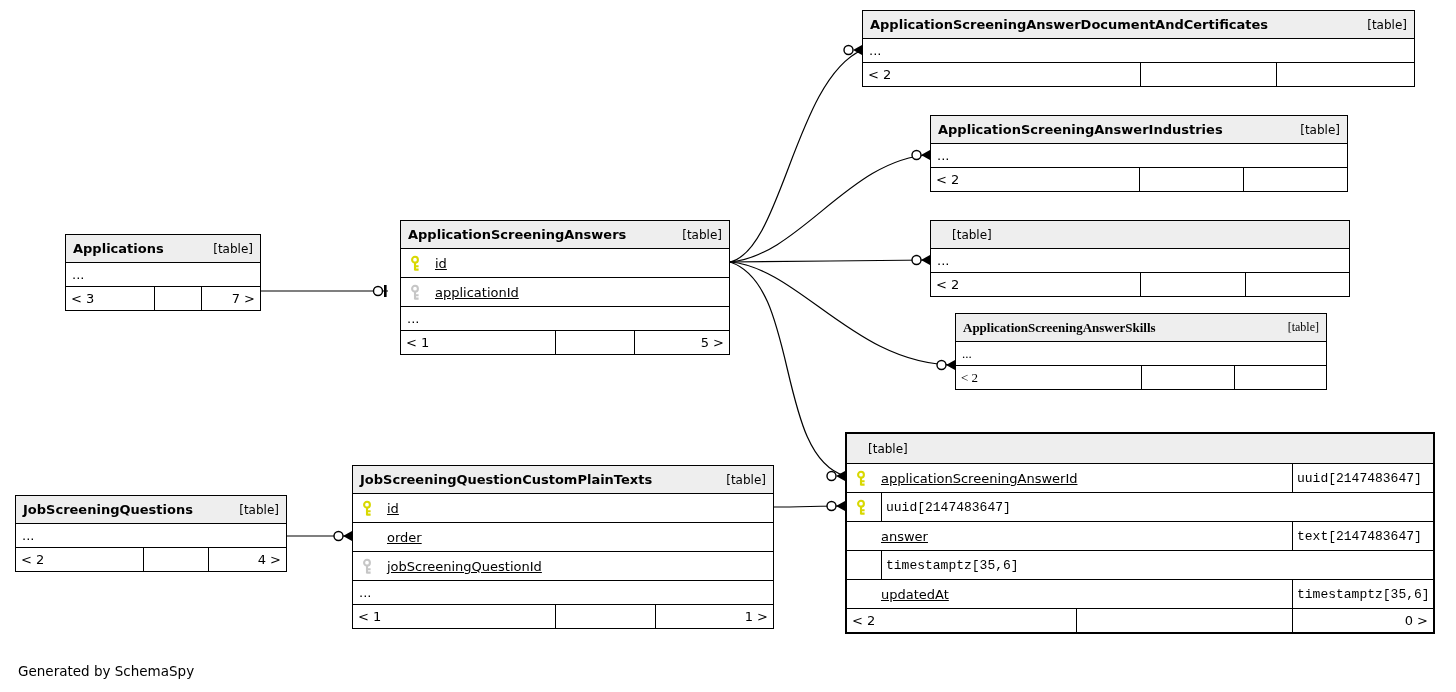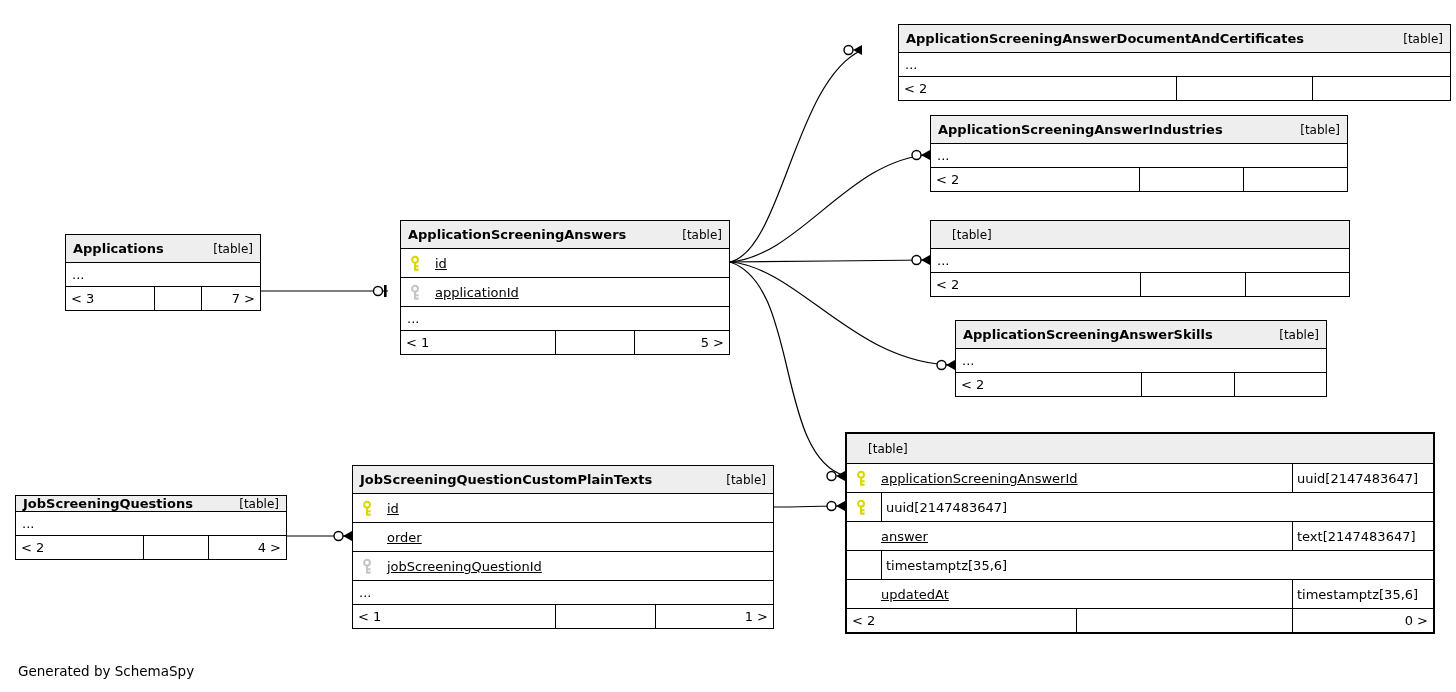--- a/index.html
+++ b/index.html
@@ -9,21 +9,21 @@
   #tables{position:absolute;left:0;top:0;width:100%;height:100%;z-index:2;}
   .tbl{position:absolute;background:#fff;border:1px solid #000;box-sizing:border-box;font-size:13px;}
   .tbl.emph{border-width:2px;}
   .tbl-header{display:flex;align-items:center;justify-content:space-between;background:#eeeeee;border-bottom:1px solid #000;padding:0 7px;box-sizing:border-box;}
   .tbl-name{font-weight:bold;font-size:13px;white-space:nowrap;}
   .tbl-tag{font-size:12px;margin-left:14px;white-space:nowrap;}
   .row{display:flex;align-items:center;border-bottom:1px solid #000;box-sizing:border-box;background:#fff;}
   .row:last-child{border-bottom:none;}
   .keycell{width:34px;display:flex;align-items:center;justify-content:flex-start;padding-left:8px;box-sizing:border-box;flex:0 0 auto;}
   .collabel{white-space:nowrap;flex:1 1 auto;text-decoration:underline;}
-  .coltype{border-left:1px solid #000;height:100%;display:flex;align-items:center;padding:0 4px;box-sizing:border-box;white-space:nowrap;flex:0 0 auto;}
+  .coltype{border-left:1px solid #000;height:100%;display:flex;align-items:center;padding:0 4px;box-sizing:border-box;white-space:nowrap;flex:0 0 auto;font-family:Liberation Mono, monospace;}
   .ellrow{padding-left:6px;}
   .footrow{display:flex;border-bottom:none;box-sizing:border-box;}
   .fcell{height:100%;display:flex;align-items:center;box-sizing:border-box;padding:0 5px;}
   .fcell.mid,.fcell.right{border-left:1px solid #000;}
   .fcell.right{justify-content:flex-end;}
   .footer-note{position:absolute;left:18px;top:663px;font-size:13.5px;z-index:2;}
 </style>
 </head>
 <body>
 
@@ -106,21 +106,21 @@
           </span>
           <span class="collabel">applicationId</span>
         </div>
         <div class="row ellrow" style="height:24px">...</div>
         <div class="row footrow" style="height:23px">
           <span class="fcell" style="width:47%">&lt; 1</span>
           <span class="fcell mid" style="width:24%"></span>
           <span class="fcell right" style="width:29%">5 &gt;</span>
         </div>
       </div>
-      <div class="tbl" style="left: 862px; top: 24px; width: 553px; margin-left: 36px;">
+      <div class="tbl" style="left: 862px; top: 10px; width: 553px;">
         <div class="tbl-header" style="height:28px">
           <span class="tbl-name">ApplicationScreeningAnswerDocumentAndCertificates</span>
           <span class="tbl-tag">[table]</span>
         </div>
         <div class="row ellrow" style="height:24px">...</div>
         <div class="row footrow" style="height:23px">
           <span class="fcell" style="width:50.2%">&lt; 2</span>
           <span class="fcell mid" style="width:24.8%"></span>
           <span class="fcell right" style="width:25%"></span>
         </div>
@@ -141,21 +141,21 @@
         <div class="tbl-header" style="height:28px">
           <span class="tbl-tag">[table]</span>
         </div>
         <div class="row ellrow" style="height:24px">...</div>
         <div class="row footrow" style="height:23px">
           <span class="fcell" style="width:50%">&lt; 2</span>
           <span class="fcell mid" style="width:25%"></span>
           <span class="fcell right" style="width:25%"></span>
         </div>
       </div>
-      <div class="tbl" style="left: 955px; top: 320px; width: 372px;">
+      <div class="tbl" style="left: 955px; top: 313px; width: 372px; font-family: Liberation Serif, serif;">
         <div class="tbl-header" style="height:28px">
           <span class="tbl-name">ApplicationScreeningAnswerSkills</span>
           <span class="tbl-tag">[table]</span>
         </div>
         <div class="row ellrow" style="height:24px">...</div>
         <div class="row footrow" style="height:23px">
           <span class="fcell" style="width:50%">&lt; 2</span>
           <span class="fcell mid" style="width:25%"></span>
           <span class="fcell right" style="width:25%"></span>
         </div>
@@ -231,21 +231,21 @@
           <span class="collabel">jobScreeningQuestionId</span>
         </div>
         <div class="row ellrow" style="height:24px">...</div>
         <div class="row footrow" style="height:23px">
           <span class="fcell" style="width:48%">&lt; 1</span>
           <span class="fcell mid" style="width:24%"></span>
           <span class="fcell right" style="width:28%">1 &gt;</span>
         </div>
       </div>
       <div class="tbl" style="left: 15px; top: 495px; width: 272px;">
-        <div class="tbl-header" style="height:16px">
+        <div class="tbl-header" style="height:28px">
           <span class="tbl-name">JobScreeningQuestions</span>
           <span class="tbl-tag">[table]</span>
         </div>
         <div class="row ellrow" style="height:24px">...</div>
         <div class="row footrow" style="height:23px">
           <span class="fcell" style="width:47%">&lt; 2</span>
           <span class="fcell mid" style="width:24%"></span>
           <span class="fcell right" style="width:29%">4 &gt;</span>
         </div>
       </div>

